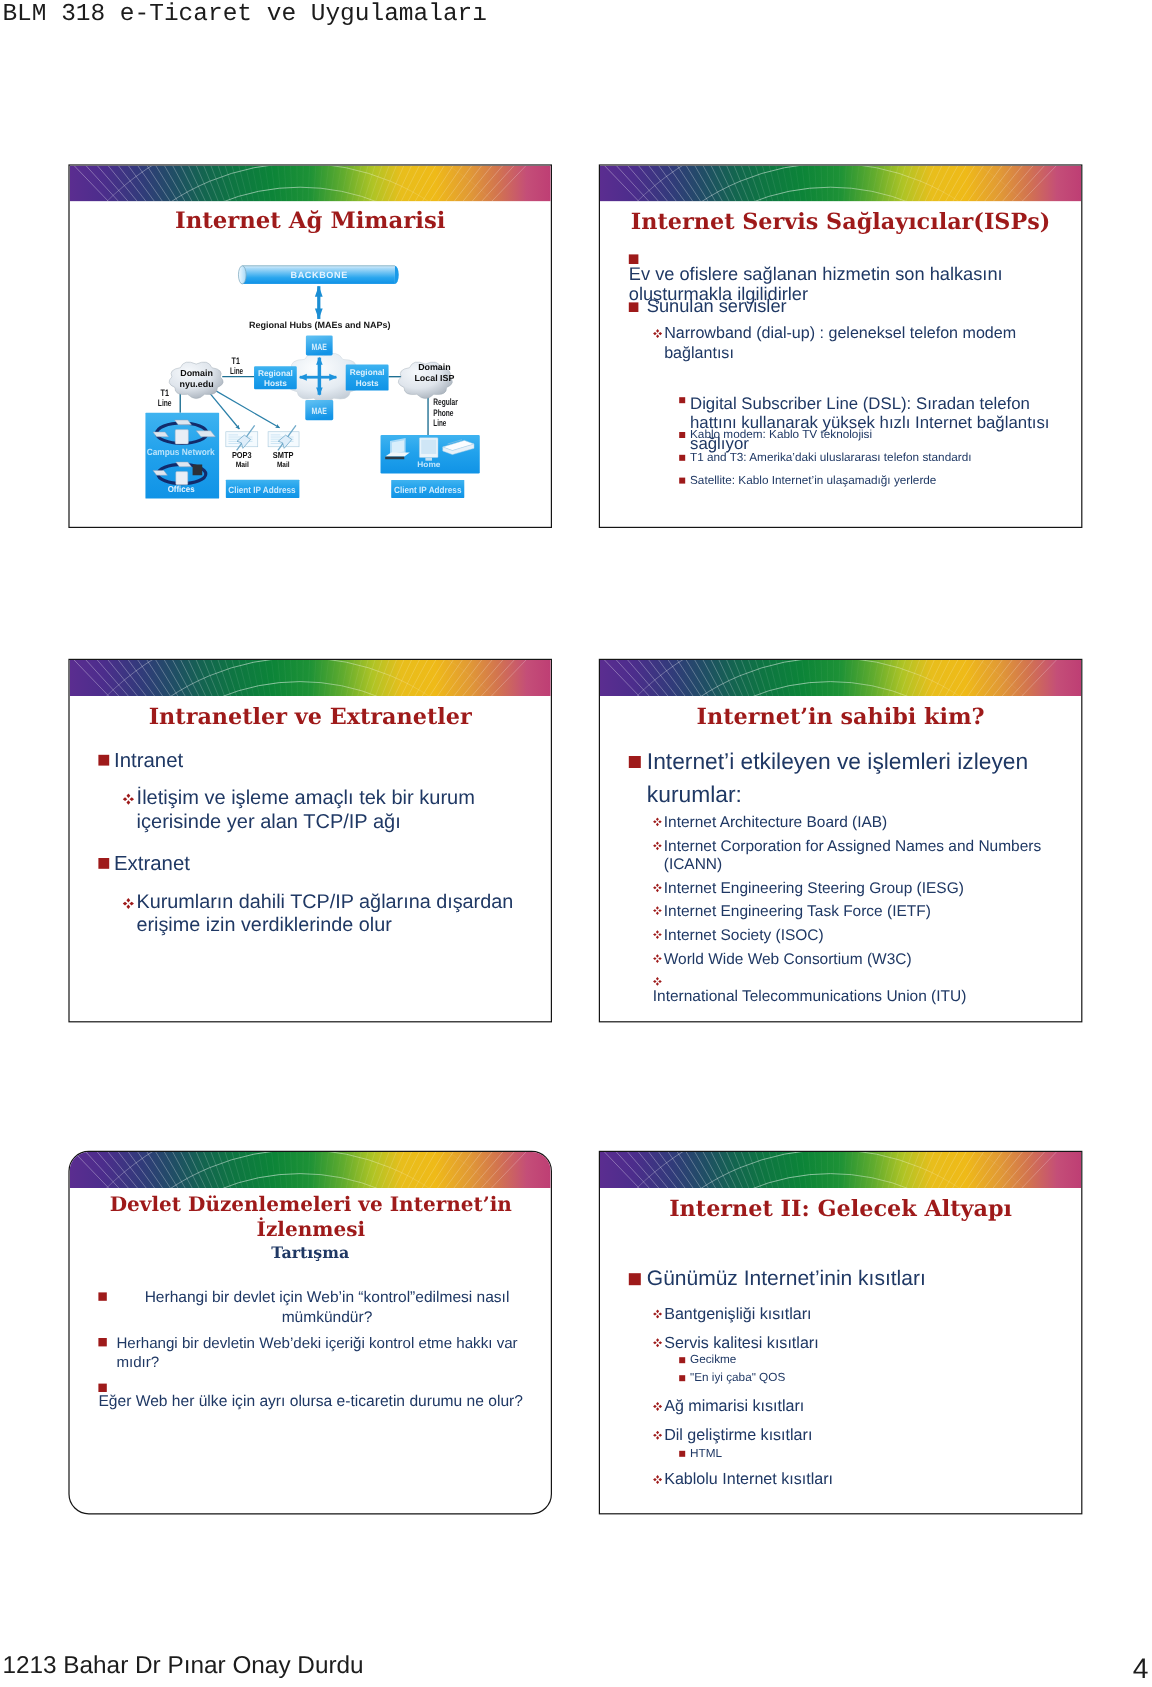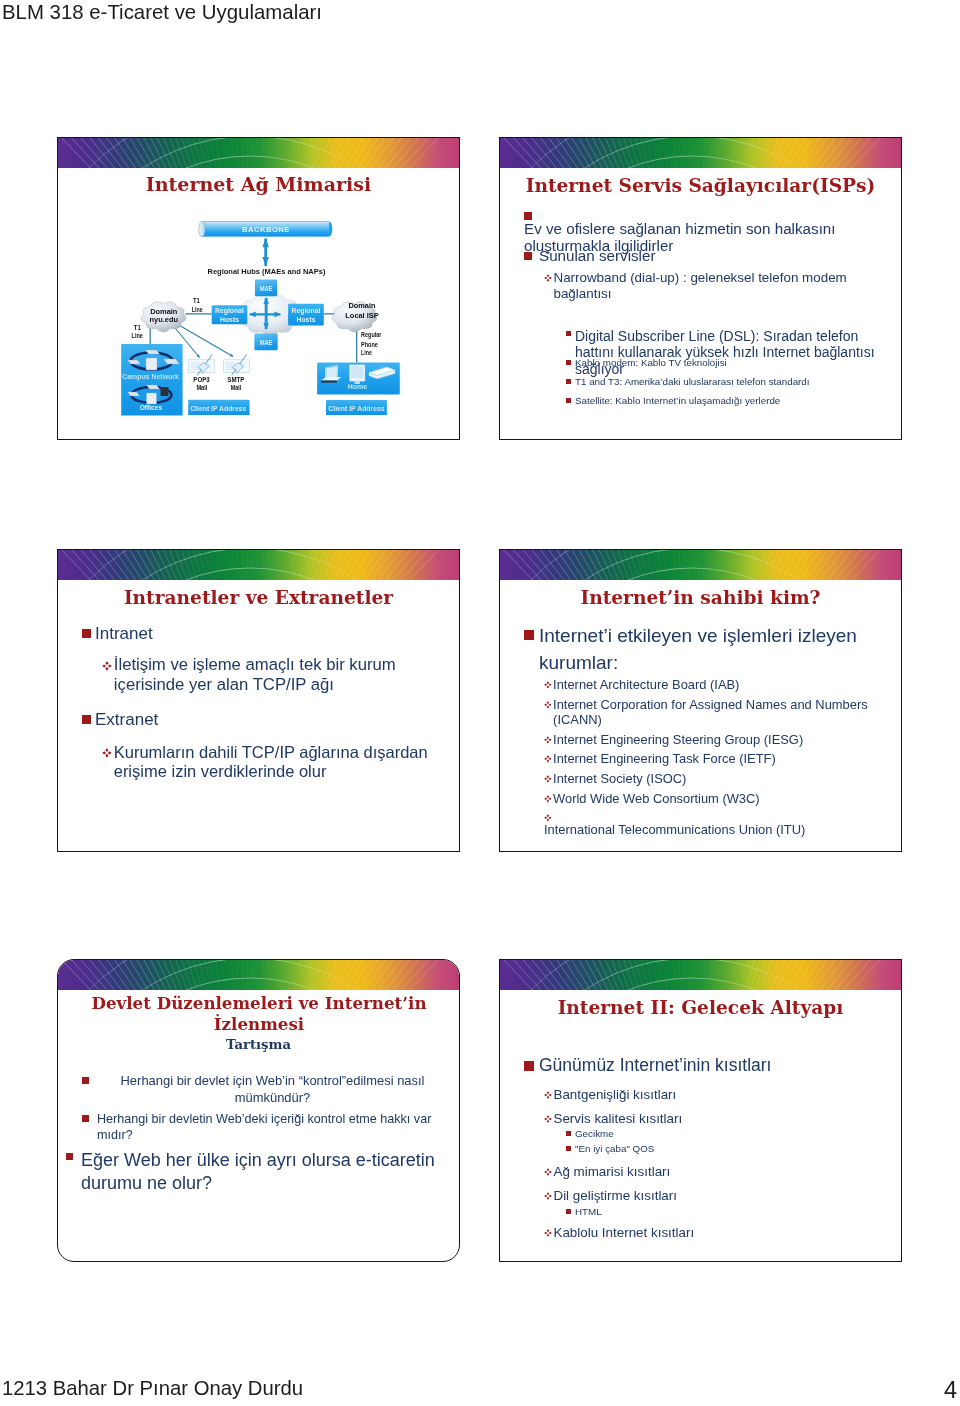--- a/index.html
+++ b/index.html
@@ -1,18 +1,18 @@
 <!DOCTYPE html>
 <html><head>
 <meta charset="utf-8">
 <style>
   html,body{margin:0;padding:0;}
   body{width:960px;height:1406px;background:#ffffff;font-family:"Liberation Sans",sans-serif;position:relative;overflow:hidden;}
 
-  .page-header{position:absolute;left:2px;top:1px;font-size:20.4px;color:#1c1c1c;white-space:nowrap;}
+  .page-header{position:absolute;left:2px;top:1px;font-size:20.4px;color:#1c1c1c;white-space:nowrap;font-family:Liberation Mono, monospace;}
   .page-footer{position:absolute;left:2px;top:1377px;font-size:20.3px;color:#1c1c1c;white-space:nowrap;}
   .page-num{position:absolute;left:944px;top:1377px;font-size:23.5px;color:#1c1c1c;}
 
   .slide{position:absolute;width:403px;height:303px;border:1.3px solid #151515;box-sizing:border-box;background:#fff;overflow:hidden;}
   .band{position:absolute;left:0;top:0;width:100%;height:30px;overflow:hidden;}
   .band svg{display:block;width:100%;height:100%;}
 
   .s-title{position:absolute;left:0;width:100%;text-align:center;
     font-family:"DejaVu Serif",serif;font-weight:bold;color:#9E1A1A;line-height:1.12;}
   .s-subtitle{position:absolute;left:0;width:100%;text-align:center;
@@ -1021,21 +1021,21 @@
         <i class="sq" style="width:7px;height:7px;margin-right:8px;margin-top:4px;"></i>
       </span>
     <span class="tx">Herhangi bir devlet için Web’in “kontrol”edilmesi nasıl mümkündür?</span>
   </div>
   <div class="bl" style="left:24px;top:151px;width:374px;font-size:12.6px;line-height:1.28;">
     <span class="bx">
         <i class="sq" style="width:7px;height:7px;margin-right:8px;margin-top:4px;"></i>
       </span>
     <span class="tx">Herhangi bir devletin Web’deki içeriği kontrol etme hakkı var mıdır?</span>
   </div>
-  <div class="bl" style="left:8px;top:189px;width:382px;font-size:18px;line-height:1.28;">
+  <div class="bl" style="left:24px;top:189px;width:382px;font-size:13px;line-height:1.28;flex-direction:column;">
     <span class="bx">
         <i class="sq" style="width:7px;height:7px;margin-right:8px;margin-top:4px;"></i>
       </span>
     <span class="tx">Eğer Web her ülke için ayrı olursa e-ticaretin durumu ne olur?</span>
   </div>
 </div>
 
 <div class="slide" id="slide6" style="left:499px;top:959px;">
   <div class="band">
 <svg viewBox="0 0 403 30" preserveAspectRatio="none">

